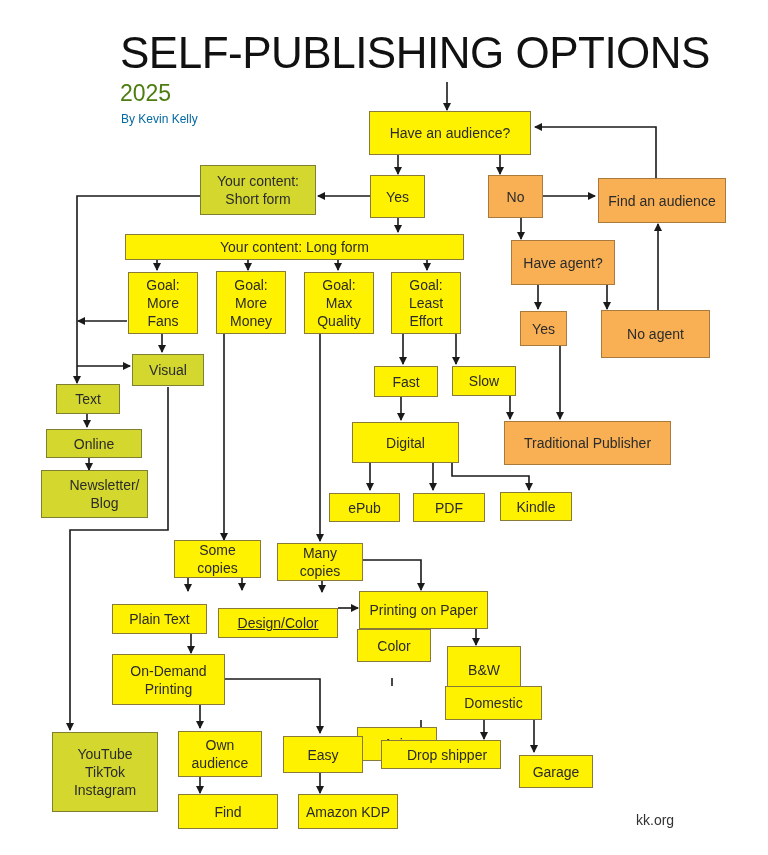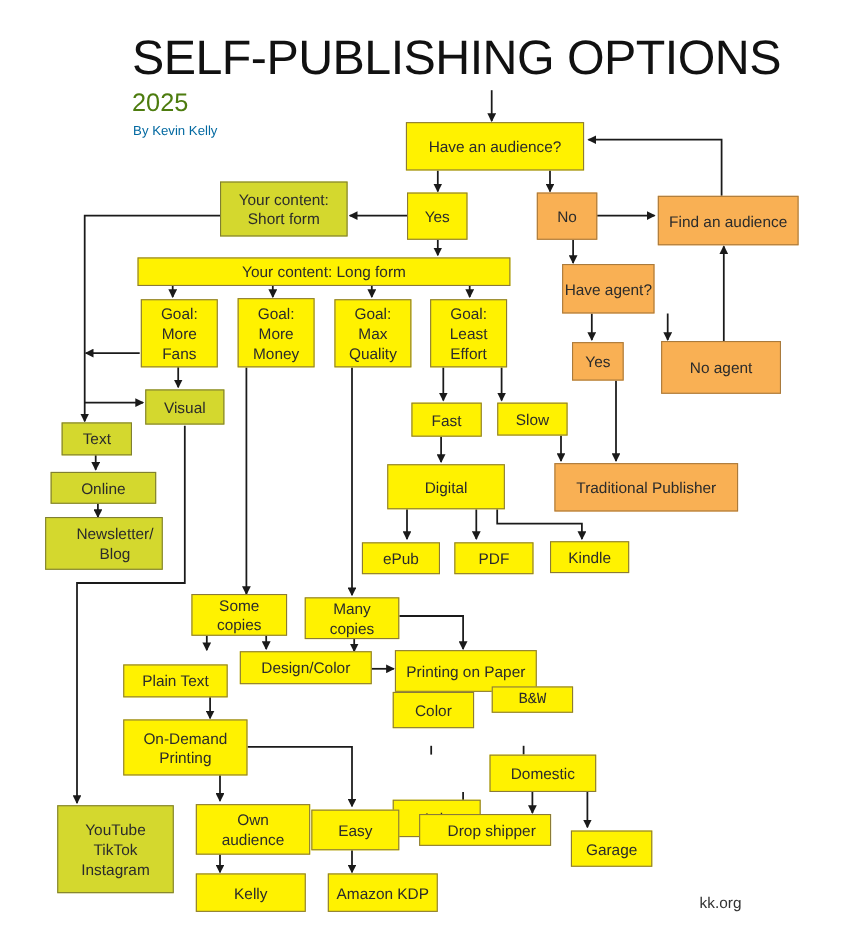--- a/index.html
+++ b/index.html
@@ -119,21 +119,21 @@
 </svg>
 
 <div class="node y" style="left:369px;top:111px;width:162px;height:44px;">Have an audience?</div>
 <div class="node y" style="left:370px;top:175px;width:55px;height:43px;">Yes</div>
 <div class="node o" style="left:476px;top:175px;width:55px;height:43px;margin-left:12px;">No</div>
 <div class="node o" style="left:598px;top:178px;width:128px;height:45px;">Find an audience</div>
 <div class="node g" style="left:200px;top:165px;width:116px;height:50px;">Your content:
 Short form</div>
 <div class="node y" style="left:125px;top:234px;width:339px;height:26px;">Your content: Long form</div>
 
-<div class="node o" style="left:511px;top:240px;width:84px;height:45px;">Have agent?</div>
+<div class="node o" style="left:511px;top:240px;width:104px;height:45px;">Have agent?</div>
 <div class="node o" style="left:520px;top:311px;width:47px;height:35px;">Yes</div>
 <div class="node o" style="left:601px;top:310px;width:109px;height:48px;">No agent</div>
 
 <div class="node y" style="left:128px;top:272px;width:70px;height:62px;">Goal:
 More
 Fans</div>
 <div class="node y" style="left:216px;top:271px;width:70px;height:63px;">Goal:
 More
 Money</div>
 <div class="node y" style="left:304px;top:272px;width:70px;height:62px;">Goal:
@@ -158,31 +158,31 @@
 <div class="node y" style="left:352px;top:422px;width:107px;height:41px;">Digital</div>
 <div class="node y" style="left:329px;top:493px;width:71px;height:29px;">ePub</div>
 <div class="node y" style="left:413px;top:493px;width:72px;height:29px;text-align:center;">PDF</div>
 <div class="node y" style="left:500px;top:492px;width:72px;height:29px;">Kindle</div>
 
 <div class="node y" style="left:174px;top:540px;width:87px;height:38px;">Some
 copies</div>
 <div class="node y" style="left:277px;top:543px;width:86px;height:38px;">Many
 copies</div>
 <div class="node y" style="left:112px;top:592px;width:95px;height:30px;margin-top:12px;">Plain Text</div>
-<div class="node y" style="left:218px;top:592px;width:120px;height:30px;">Design/Color</div>
+<div class="node y" style="left:218px;top:608px;width:120px;height:30px;text-decoration:underline;">Design/Color</div>
 <div class="node y" style="left:359px;top:591px;width:129px;height:38px;">Printing on Paper</div>
 <div class="node y" style="left:112px;top:654px;width:113px;height:51px;">On-Demand
 Printing</div>
 
 <div class="node y" style="left:357px;top:629px;width:74px;height:33px;">Color</div>
-<div class="node y" style="left:447px;top:624px;width:74px;height:24px;font-family:Liberation Mono, monospace;">B&amp;W</div>
+<div class="node y" style="left:447px;top:646px;width:74px;height:48px;">B&amp;W</div>
 <div class="node y" style="left:357px;top:686px;width:80px;height:34px;margin-top:41px;">Asia</div>
 <div class="node y" style="left:445px;top:686px;width:97px;height:34px;">Domestic</div>
 <div class="node y" style="left:381px;top:740px;width:120px;height:29px;padding-left:12px;">Drop shipper</div>
 <div class="node y" style="left:519px;top:755px;width:74px;height:33px;">Garage</div>
 
-<div class="node y" style="left:178px;top:731px;width:104px;height:46px;">Own
+<div class="node y" style="left:178px;top:731px;width:84px;height:46px;">Own
 audience</div>
 <div class="node y" style="left:283px;top:736px;width:80px;height:37px;">Easy</div>
-<div class="node y" style="left:178px;top:794px;width:100px;height:35px;">Kelly</div>
+<div class="node y" style="left:178px;top:794px;width:100px;height:35px;">Find</div>
 <div class="node y" style="left:298px;top:794px;width:100px;height:35px;">Amazon KDP</div>
 
 <div class="footer">kk.org</div>
 
 </body></html>

